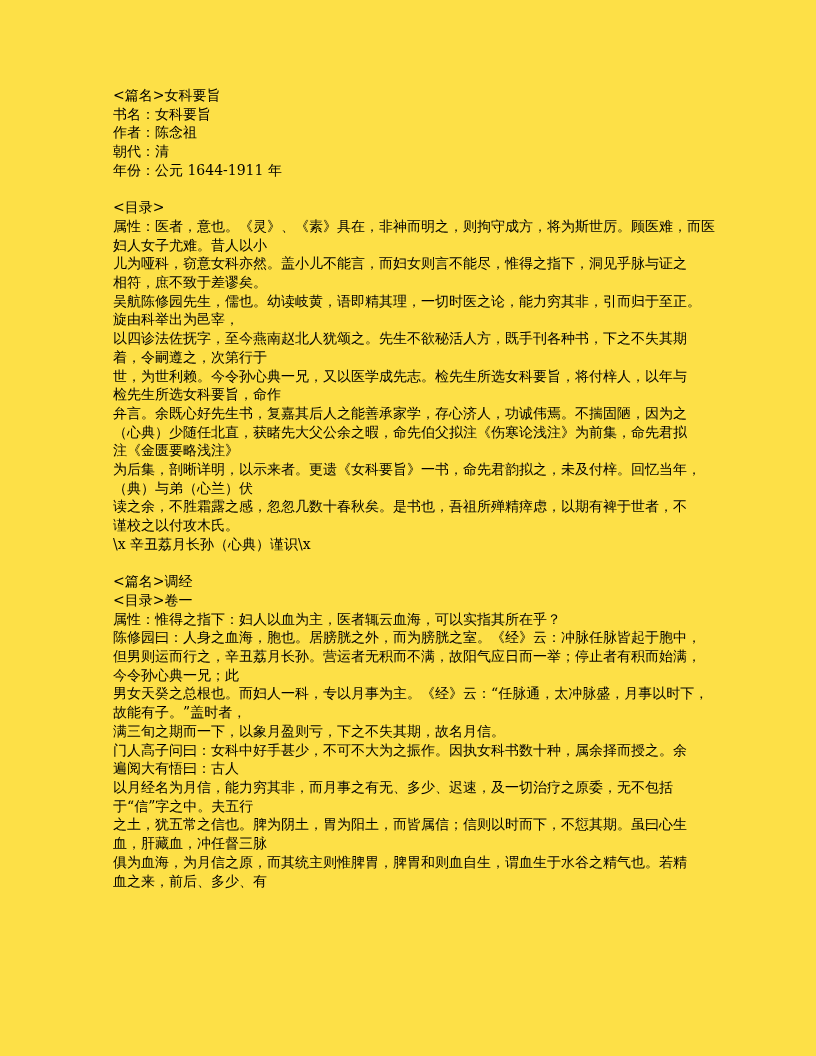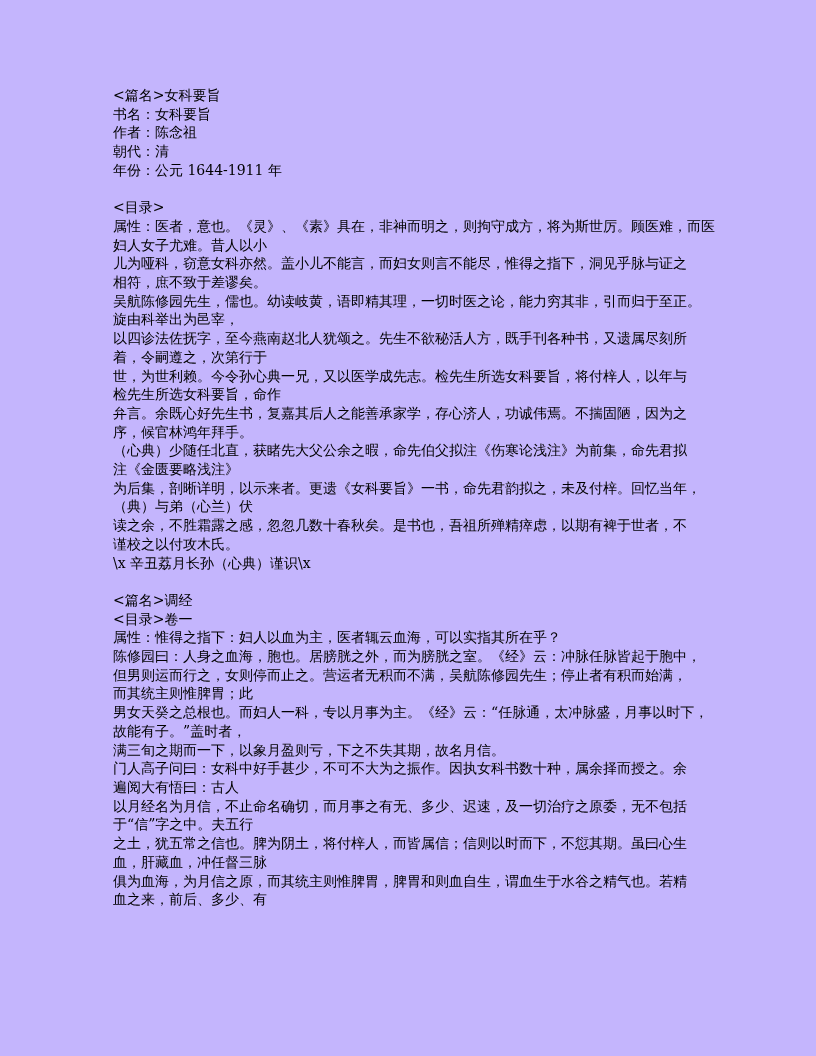--- a/index.html
+++ b/index.html
@@ -4,21 +4,21 @@
 <style>
   html, body {
     margin: 0;
     padding: 0;
     background: #ffffff;
   }
   .page {
     position: relative;
     width: 816px;
     height: 1056px;
-    background: #c4b5fd;
+    background: #fde047;
     overflow: hidden;
   }
   .text-block {
     position: absolute;
     left: 113px;
     top: 86px;
     width: 614px;
     color: #000000;
     font-family: "DejaVu Serif", "Liberation Serif", serif;
     font-size: 14px;
@@ -41,45 +41,44 @@
       <div class="line">朝代：清</div>
       <div class="line">年份：公元 1644-1911 年</div>
       <div class="line"></div>
       <div class="line">&lt;目录&gt;</div>
       <div class="line">属性：医者，意也。《灵》、《素》具在，非神而明之，则拘守成方，将为斯世厉。顾医难，而医</div>
       <div class="line">妇人女子尤难。昔人以小</div>
       <div class="line">儿为哑科，窃意女科亦然。盖小儿不能言，而妇女则言不能尽，惟得之指下，洞见乎脉与证之</div>
       <div class="line">相符，庶不致于差谬矣。</div>
       <div class="line">吴航陈修园先生，儒也。幼读岐黄，语即精其理，一切时医之论，能力穷其非，引而归于至正。</div>
       <div class="line">旋由科举出为邑宰，</div>
-      <div class="line">以四诊法佐抚字，至今燕南赵北人犹颂之。先生不欲秘活人方，既手刊各种书，又遗属尽刻所</div>
+      <div class="line">以四诊法佐抚字，至今燕南赵北人犹颂之。先生不欲秘活人方，既手刊各种书，下之不失其期</div>
       <div class="line">着，令嗣遵之，次第行于</div>
       <div class="line">世，为世利赖。今令孙心典一兄，又以医学成先志。检先生所选女科要旨，将付梓人，以年与</div>
       <div class="line">检先生所选女科要旨，命作</div>
       <div class="line">弁言。余既心好先生书，复嘉其后人之能善承家学，存心济人，功诚伟焉。不揣固陋，因为之</div>
-      <div class="line">序，候官林鸿年拜手。</div>
       <div class="line">（心典）少随任北直，获睹先大父公余之暇，命先伯父拟注《伤寒论浅注》为前集，命先君拟</div>
       <div class="line">注《金匮要略浅注》</div>
       <div class="line">为后集，剖晰详明，以示来者。更遗《女科要旨》一书，命先君韵拟之，未及付梓。回忆当年，</div>
       <div class="line">（典）与弟（心兰）伏</div>
       <div class="line">读之余，不胜霜露之感，忽忽几数十春秋矣。是书也，吾祖所殚精瘁虑，以期有裨于世者，不</div>
       <div class="line">谨校之以付攻木氏。</div>
       <div class="line">\x 辛丑荔月长孙（心典）谨识\x</div>
       <div class="line"></div>
       <div class="line">&lt;篇名&gt;调经</div>
       <div class="line">&lt;目录&gt;卷一</div>
       <div class="line">属性：惟得之指下：妇人以血为主，医者辄云血海，可以实指其所在乎？</div>
       <div class="line">陈修园曰：人身之血海，胞也。居膀胱之外，而为膀胱之室。《经》云：冲脉任脉皆起于胞中，</div>
-      <div class="line">但男则运而行之，女则停而止之。营运者无积而不满，吴航陈修园先生；停止者有积而始满，</div>
-      <div class="line">而其统主则惟脾胃；此</div>
+      <div class="line">但男则运而行之，辛丑荔月长孙。营运者无积而不满，故阳气应日而一举；停止者有积而始满，</div>
+      <div class="line">今令孙心典一兄；此</div>
       <div class="line">男女天癸之总根也。而妇人一科，专以月事为主。《经》云：“任脉通，太冲脉盛，月事以时下，</div>
       <div class="line">故能有子。”盖时者，</div>
       <div class="line">满三旬之期而一下，以象月盈则亏，下之不失其期，故名月信。</div>
       <div class="line">门人高子问曰：女科中好手甚少，不可不大为之振作。因执女科书数十种，属余择而授之。余</div>
       <div class="line">遍阅大有悟曰：古人</div>
-      <div class="line">以月经名为月信，不止命名确切，而月事之有无、多少、迟速，及一切治疗之原委，无不包括</div>
+      <div class="line">以月经名为月信，能力穷其非，而月事之有无、多少、迟速，及一切治疗之原委，无不包括</div>
       <div class="line">于“信”字之中。夫五行</div>
-      <div class="line">之土，犹五常之信也。脾为阴土，将付梓人，而皆属信；信则以时而下，不愆其期。虽曰心生</div>
+      <div class="line">之土，犹五常之信也。脾为阴土，胃为阳土，而皆属信；信则以时而下，不愆其期。虽曰心生</div>
       <div class="line">血，肝藏血，冲任督三脉</div>
       <div class="line">俱为血海，为月信之原，而其统主则惟脾胃，脾胃和则血自生，谓血生于水谷之精气也。若精</div>
       <div class="line">血之来，前后、多少、有</div>
     </div>
 </div>
 
 </body></html>

